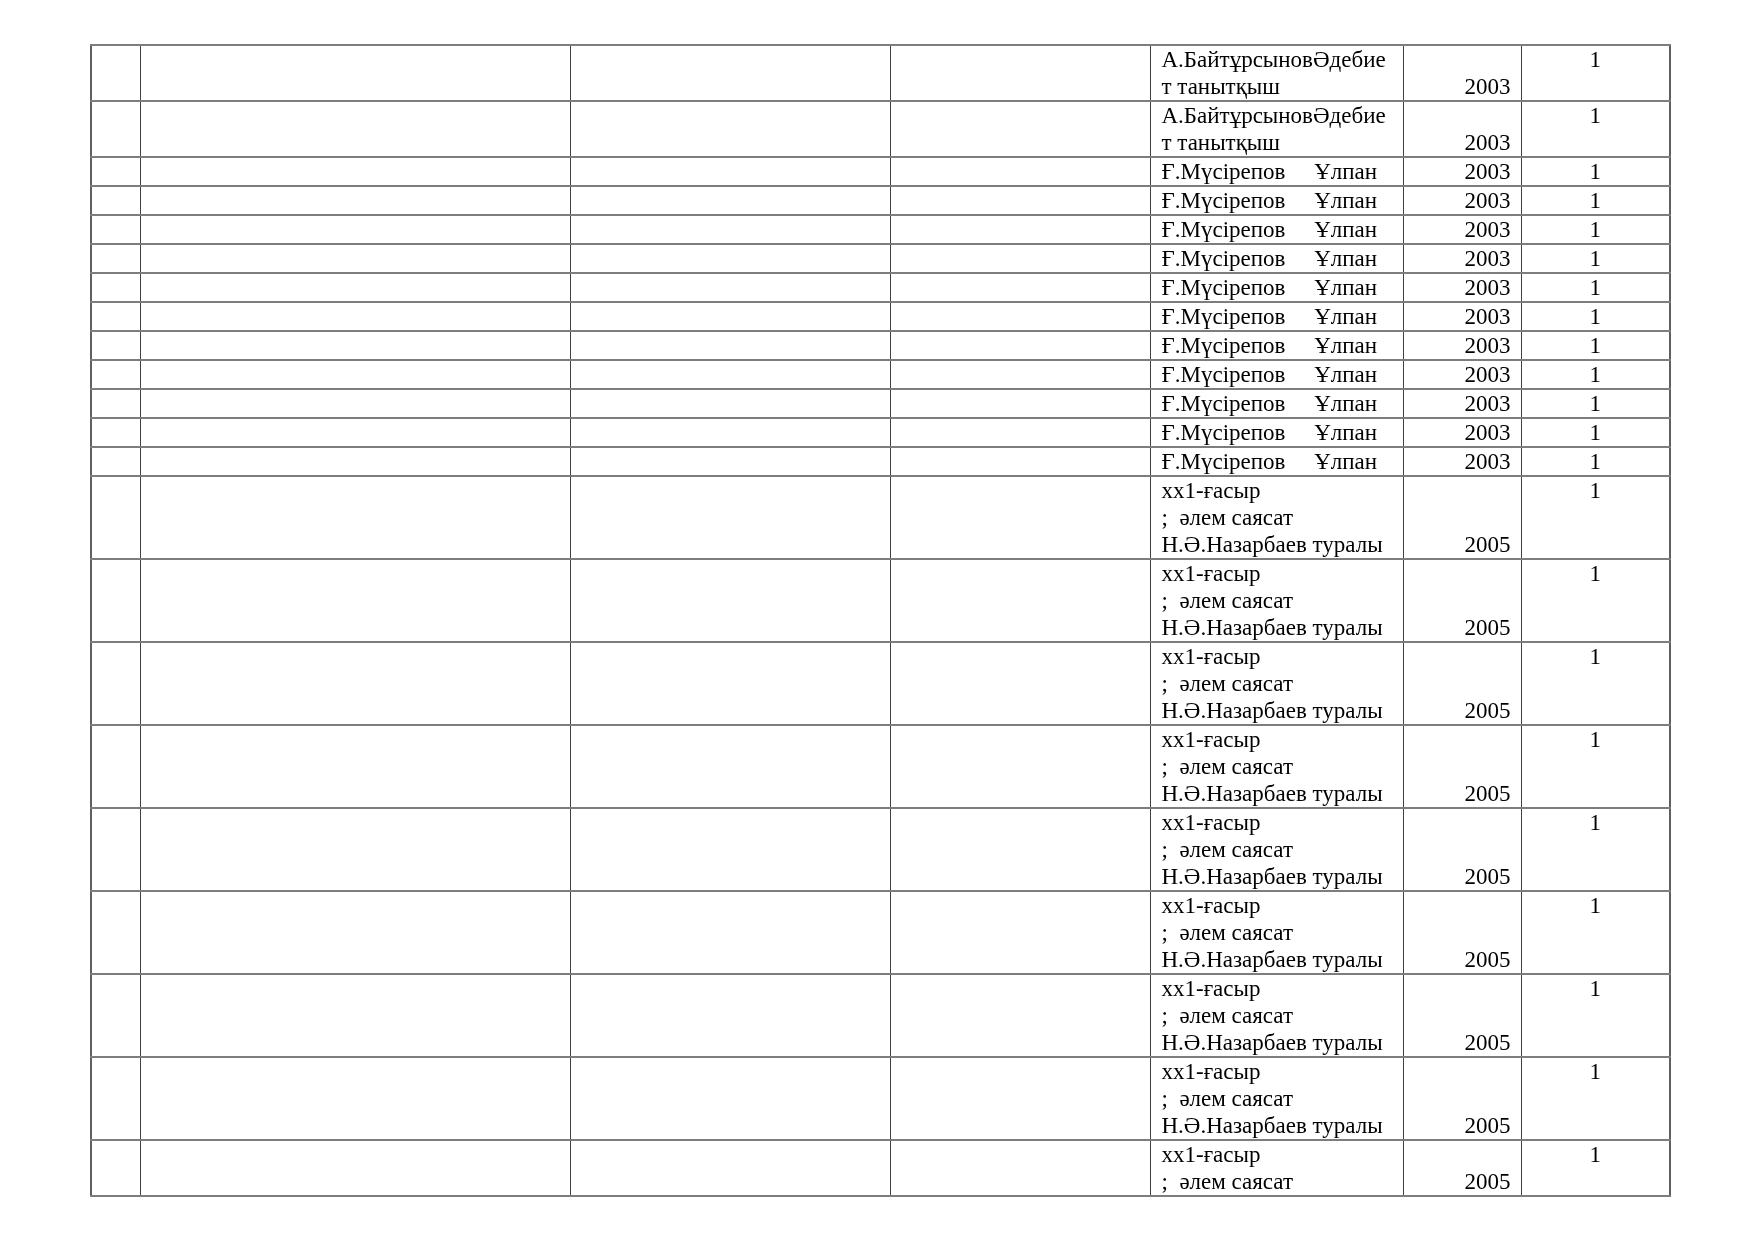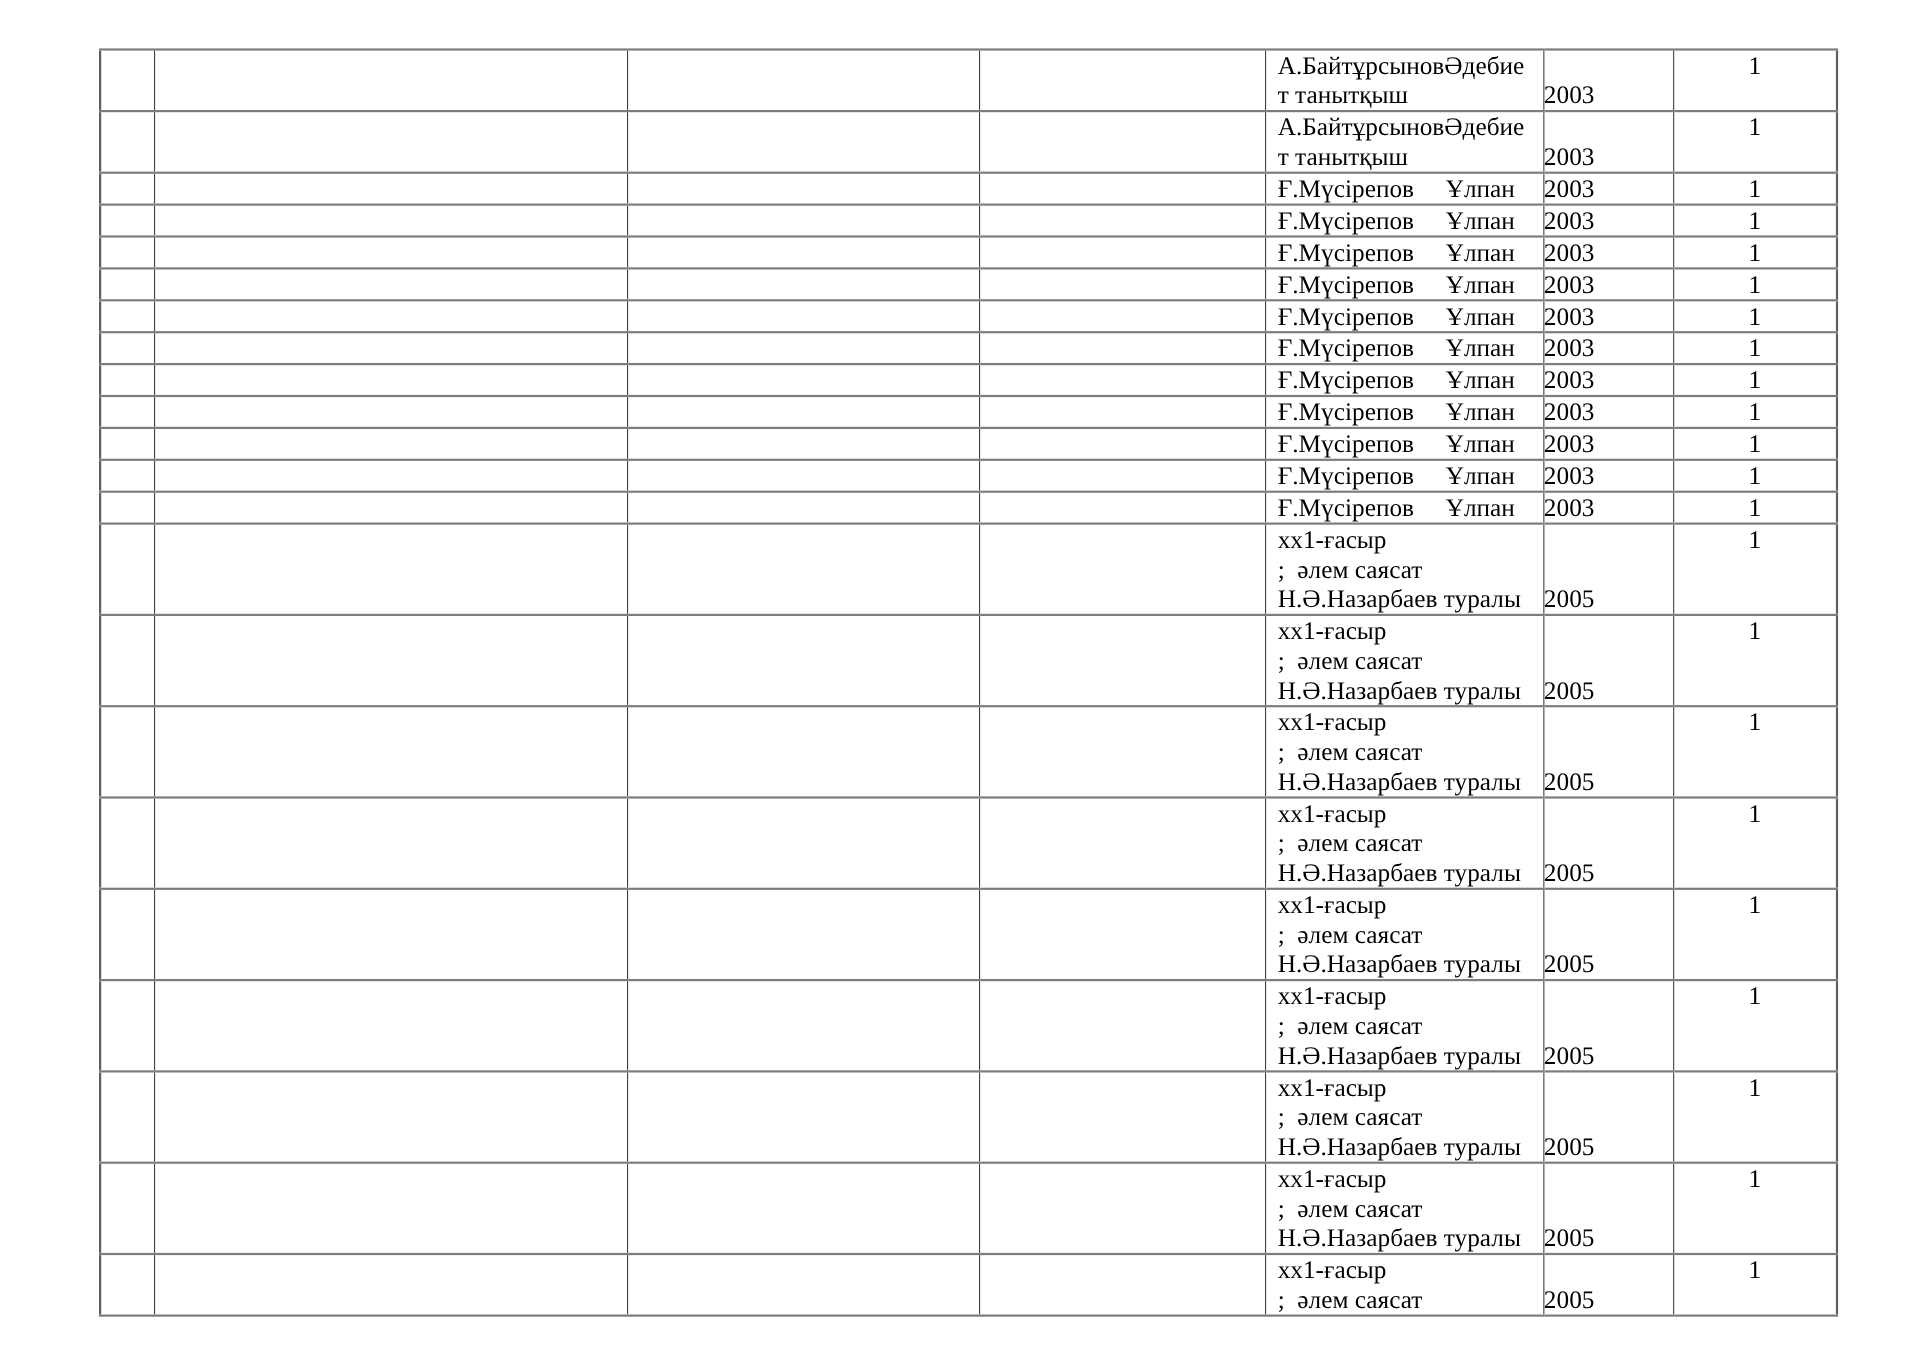--- a/index.html
+++ b/index.html
@@ -53,21 +53,21 @@
   td.cell-title {
     padding: 0 6px 0 11px;
     vertical-align: top;
   }
   td.cell-title .line {
     white-space: pre-wrap;
     line-height: 27px;
   }
   td.cell-year {
     vertical-align: bottom;
-    text-align: left;
+    text-align: right;
     padding-right: 10px;
   }
   td.cell-count {
     vertical-align: top;
     text-align: center;
   }
 </style>
 </head>
 <body>
 

